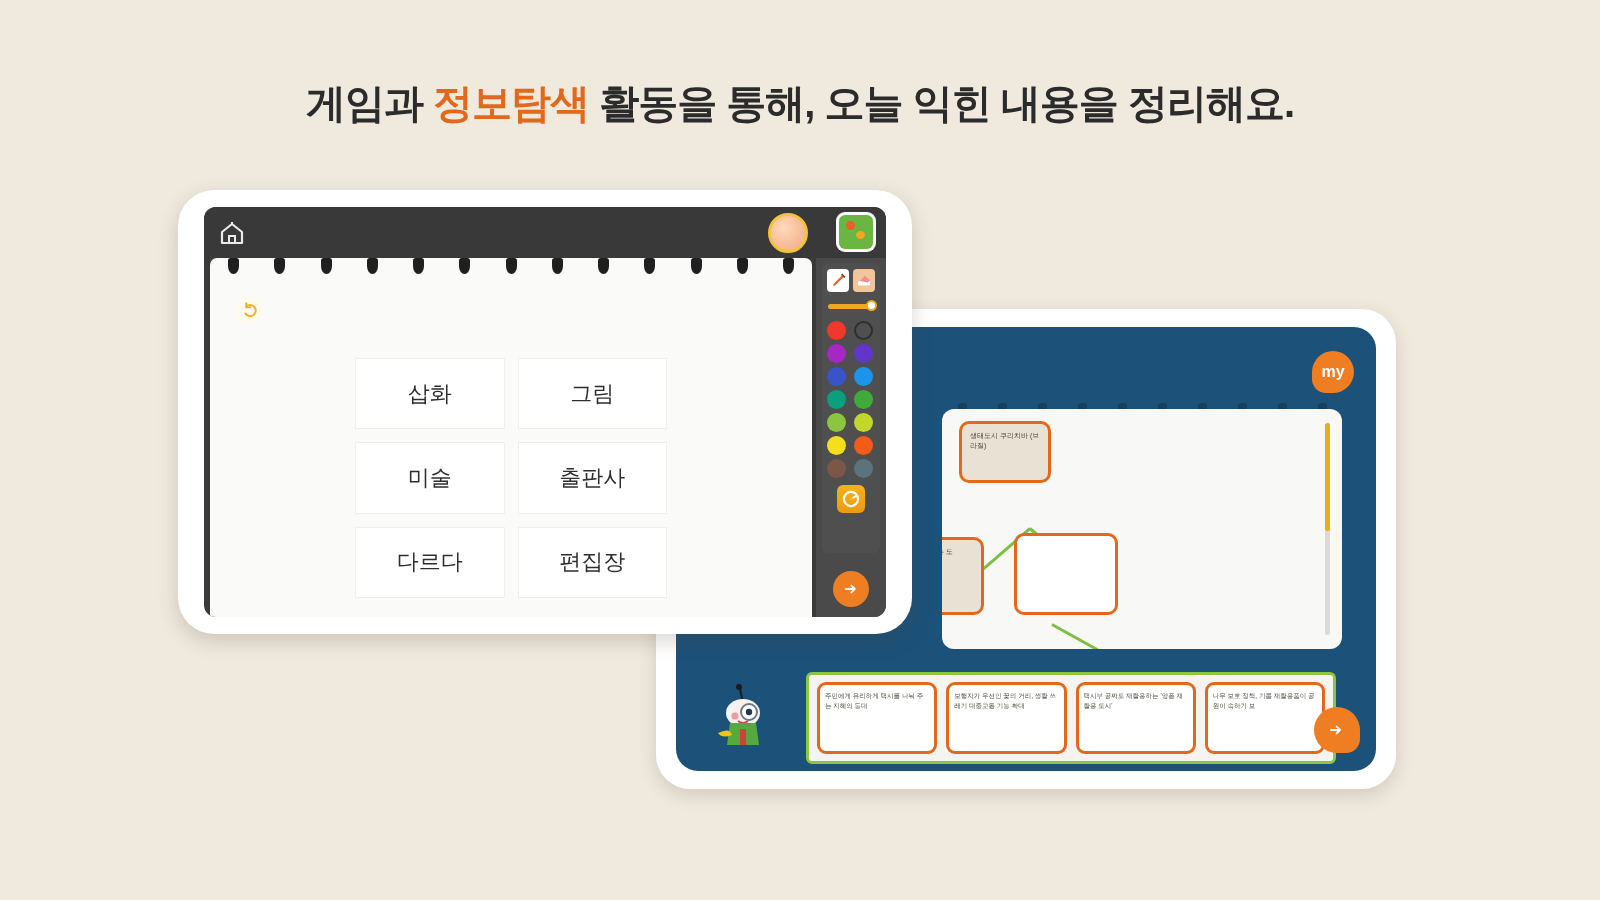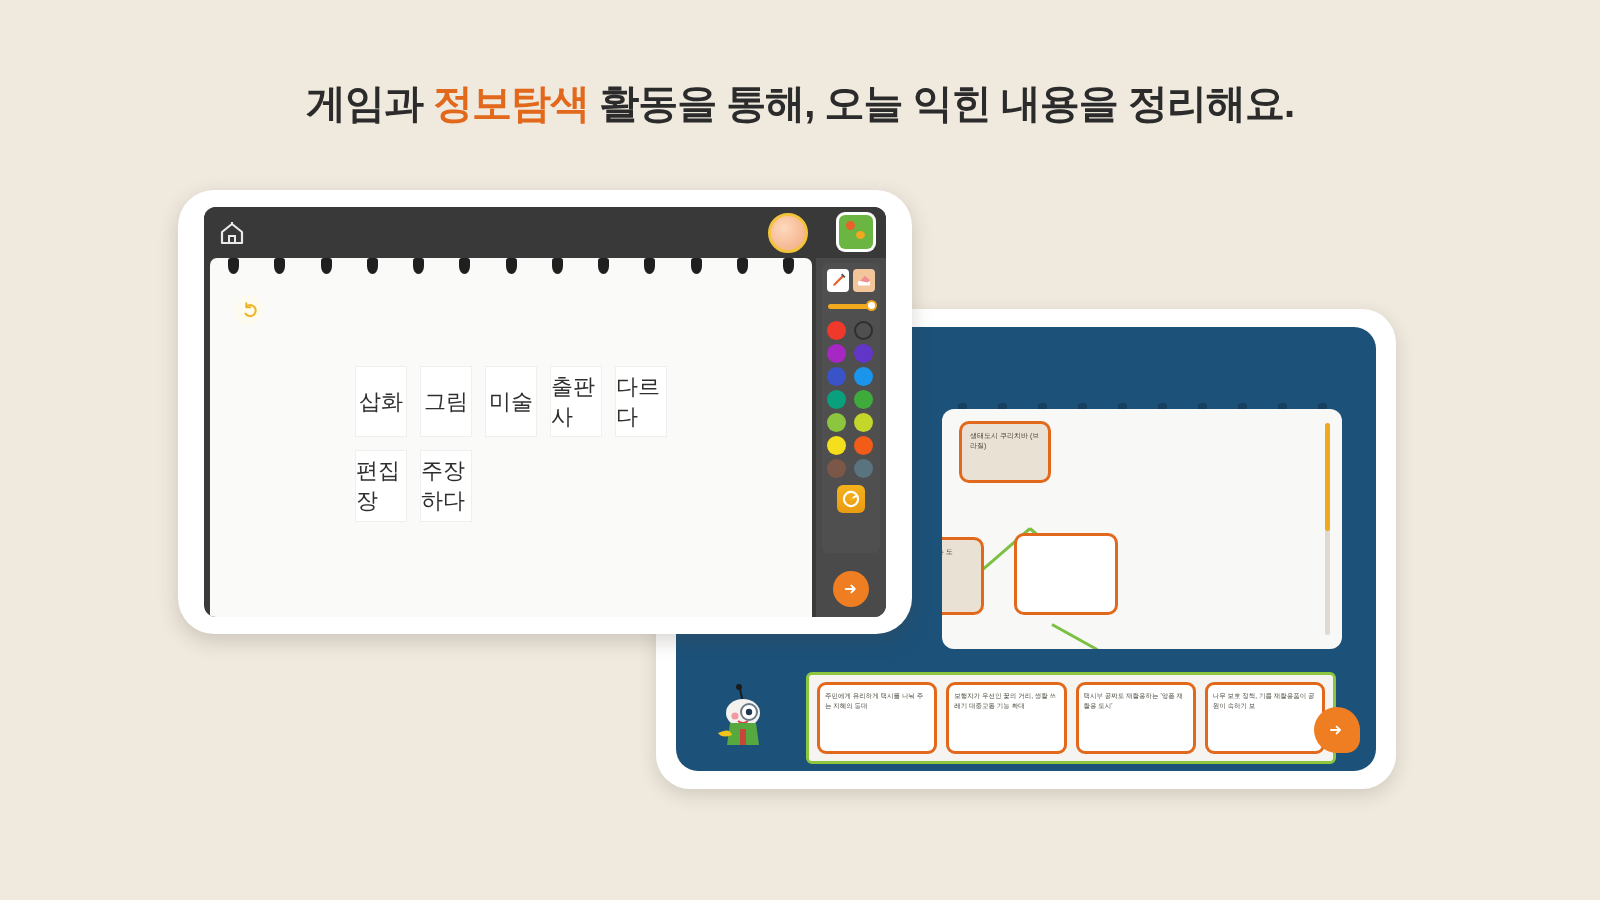--- a/index.html
+++ b/index.html
@@ -168,23 +168,23 @@
     flex: none; width: 24px; height: 24px; border-radius: 50%; background: #fff;
     display: flex; align-items: center; justify-content: center; margin-top: 1px;
   }
   #hint-text {
     font-size: 7.5px; line-height: 1.55; color: #6a6355;
     filter: blur(.35px);
   }
 
   
   #bingo {
-    position: absolute; left: 145px; top: 108px;
+    position: absolute; left: 145px; top: 100px;
     width: 312px; height: 240px;
-    display: grid; grid-template-columns: repeat(5, 1fr); grid-template-rows: repeat(3, 1fr);
+    display: grid; grid-template-columns: repeat(2, 1fr); grid-template-rows: repeat(3, 1fr);
     gap: 13px;
   }
   .bingo-cell {
     background: #fff; border: 1px solid #efefed;
     display: flex; align-items: center; justify-content: center;
     font-size: 22px; color: #2e2e2e;
     font-family: "DejaVu Sans", sans-serif;
     filter: blur(.5px);
   }
 
@@ -226,20 +226,23 @@
 
 <div id="stage">
 
   <div class="heading">
     <span>게임과 </span><span class="hl">정보탐색</span><span> 활동을 통해, 오늘 익힌 내용을 정리해요.</span>
   </div>
 
   <div id="board-window">
     <div id="board-inner">
 
+      <div id="board-topbar">
+        <div class="my-badge">my</div>
+      </div>
 
       <div id="board-page-rings">
         <i></i>
           <i></i>
         <i></i>
           <i></i>
         <i></i>
           <i></i>
         <i></i>
           <i></i>
@@ -335,21 +338,20 @@
         </div>
 
 
         <div id="bingo">
           <div class="bingo-cell">삽화</div>
           <div class="bingo-cell">그림</div>
           <div class="bingo-cell">미술</div>
           <div class="bingo-cell">출판사</div>
           <div class="bingo-cell">다르다</div>
           <div class="bingo-cell">편집장</div>
-          <div class="bingo-cell">주장하다</div>
         </div>
       </div>
 
       <div id="tool-rail">
         <div id="tool-panel">
           <div class="tool-row">
             <div class="tool-btn">
               <svg viewBox="0 0 24 24" width="19" height="19" aria-hidden="true">
                 <path d="M5 19 L8 18 L19 7 L17 5 L6 16 Z" fill="#e8612a"></path>
                 <path d="M16 4 L20 8" stroke="#555" stroke-width="2.4"></path>

